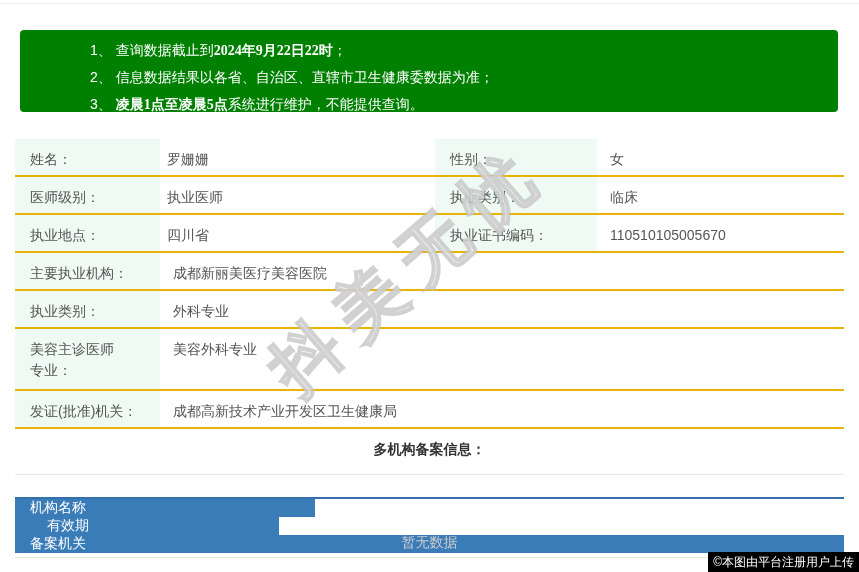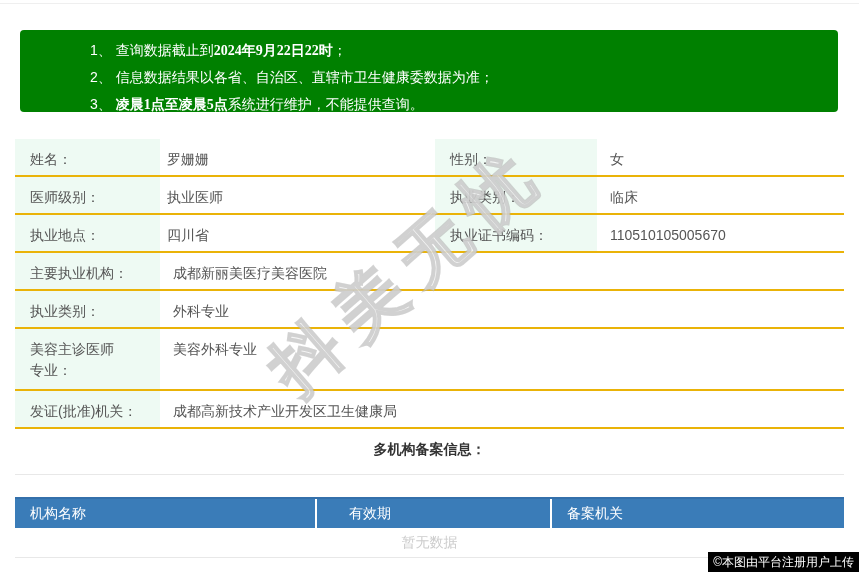--- a/index.html
+++ b/index.html
@@ -30,27 +30,27 @@
   .irow.tall .label { padding-right: 40px; }
 
   
   .section-title {
     position: absolute; left: 0; top: 441px; width: 859px;
     text-align: center; font-size: 14px; font-weight: bold; color: #333;
   }
   .divider { position: absolute; left: 15px; top: 474px; width: 829px; height: 1px; background: #e8e8e8; }
 
   .filing-table { position: absolute; left: 15px; top: 497px; width: 829px; }
-  .filing-header { display: flex; height: 31px; background: #fff; border-top: 2px solid #3470ab; }
+  .filing-header { display: flex; height: 31px; background: #fff; border-top: 2px solid #3470ab; flex-direction: column; }
   .fcol {
     background: #3a7cb8; color: #fff; font-size: 14px;
     display: flex; align-items: center; padding-left: 15px;
   }
   .fcol.c1 { width: 300px; flex: none; margin-right: 2px; }
-  .fcol.c2 { width: 233px; flex: none; margin-right: 2px; padding-left: 32px; }
+  .fcol.c2 { width: 264px; flex: none; margin-right: 2px; padding-left: 32px; }
   .fcol.c3 { flex: 1; }
   .empty-row {
     height: 30px; border-bottom: 1px solid #e8e8e8;
     display: flex; align-items: center; justify-content: center;
     color: #ccc; font-size: 14px; text-align: right;
   }
 
   
   .watermark {
     position: absolute; left: 178px; top: 110px; width: 460px; height: 320px;

